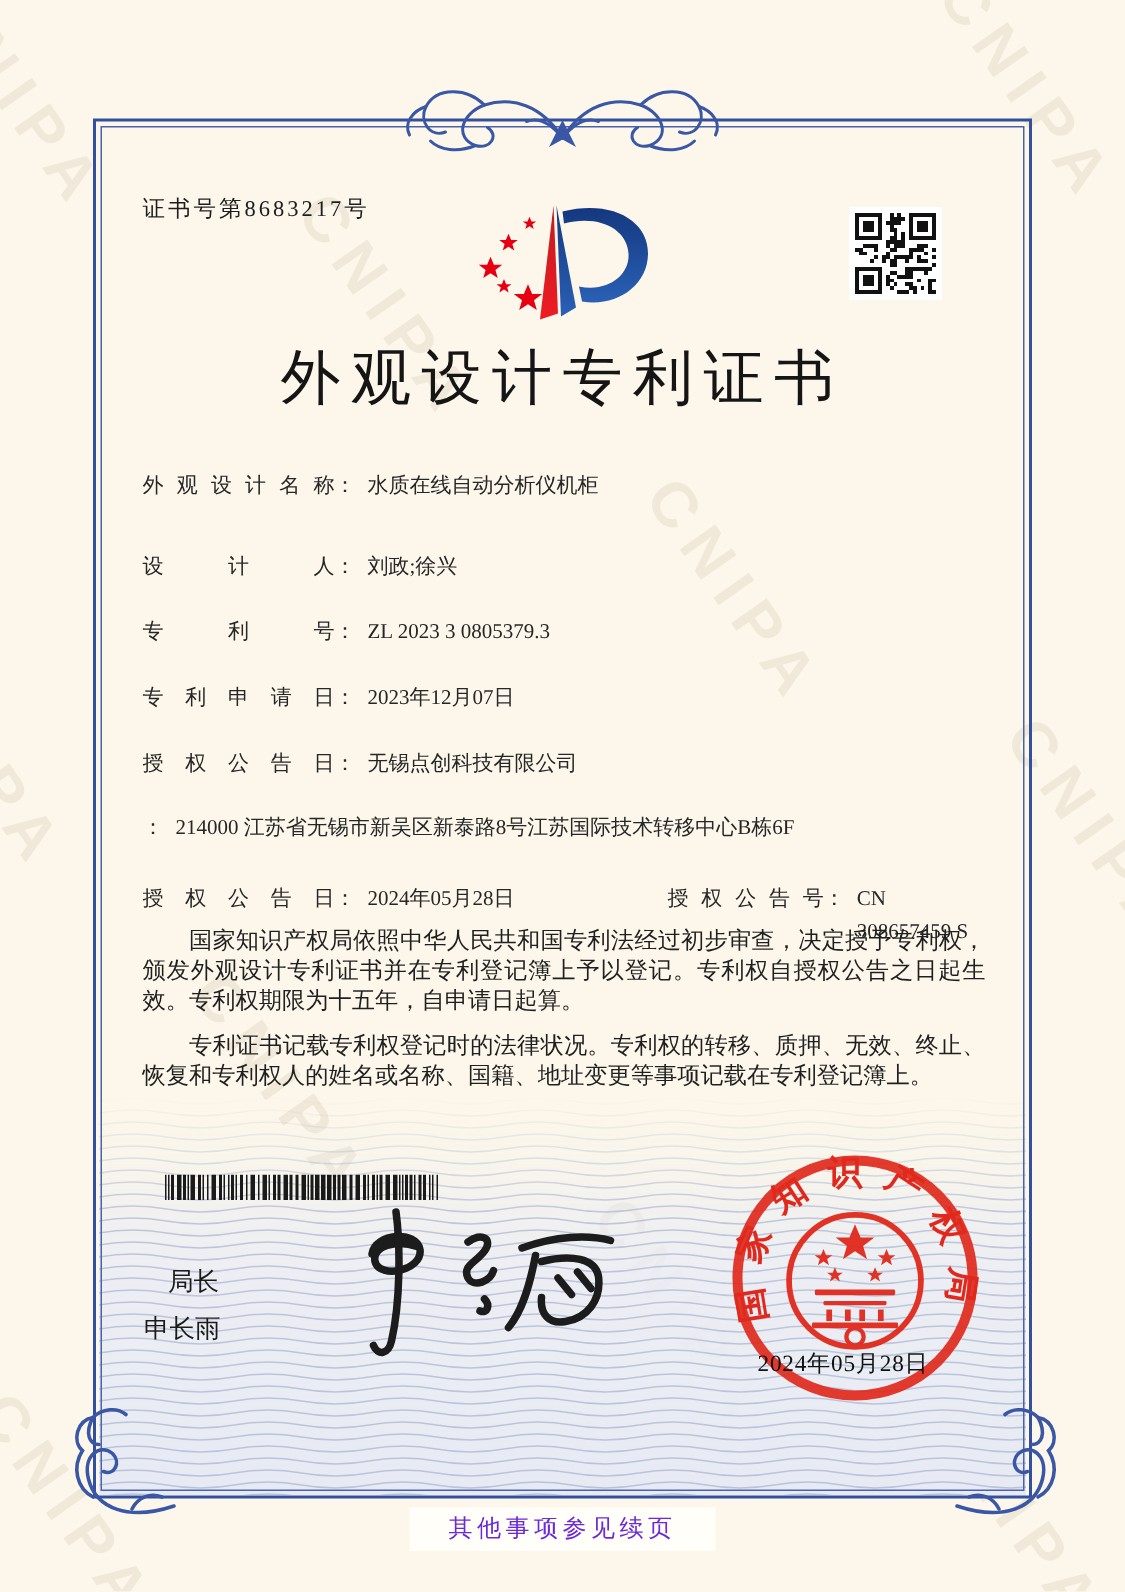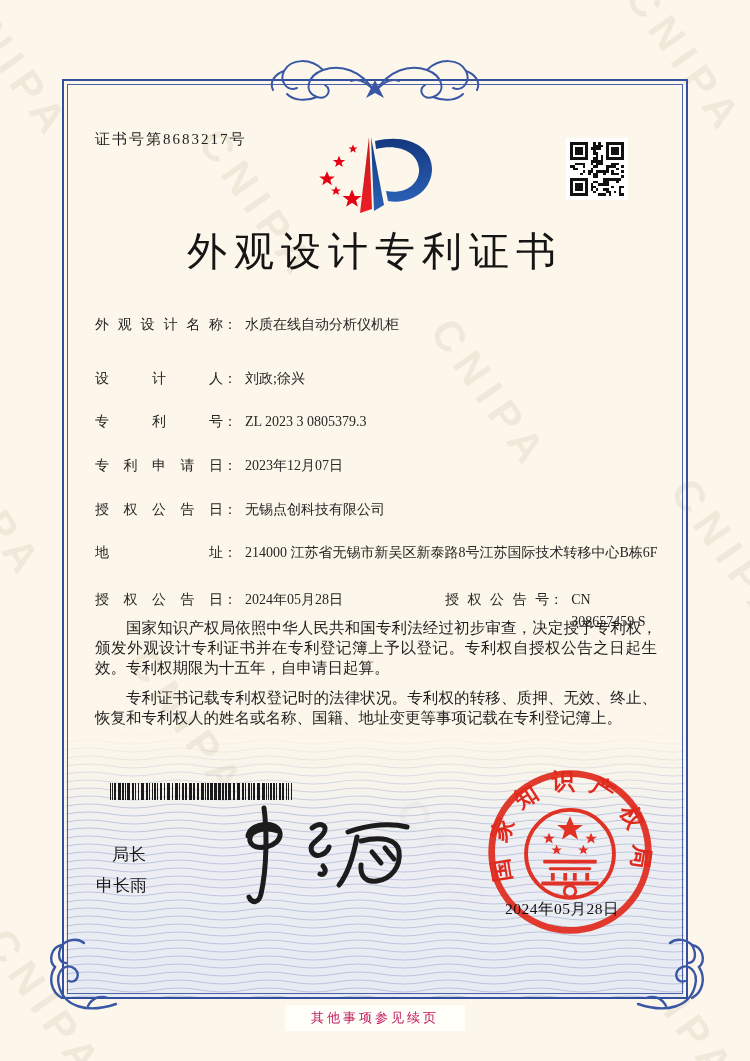--- a/index.html
+++ b/index.html
@@ -74,21 +74,21 @@
     position:absolute;left:505px;top:899px;width:140px;
     font-size:15.5px;color:#111;letter-spacing:.5px;z-index:5;
   }
   
   #page-num{position:absolute;left:62px;top:967px;width:626px;text-align:center;font-size:13px;color:#2c2c2c;z-index:3;}
   #note{
     position:absolute;left:0;top:1005px;width:750px;text-align:center;z-index:3;
   }
   #note span{
     display:inline-block;background:#fffef8;padding:4px 26px;
-    font-size:13px;letter-spacing:3px;color:#be185d;
+    font-size:16px;letter-spacing:3px;color:#6d28d9;
   }
 </style>
 </head>
 <body>
 
 <div id="page">
 
   <div class="wm" style="left:-18px;top:-20px">CNIPA</div>
   <div class="wm" style="left:228px;top:120px">CNIPA</div>
   <div class="wm" style="left:655px;top:-25px">CNIPA</div>
@@ -422,21 +422,20 @@
     <span class="flabel">专利申请日</span>
       <span class="fcolon">：</span>
       <span class="fvalue">2023年12月07日</span>
   </div>
   <div class="frow" style="top:499px">
     <span class="flabel">授权公告日</span>
       <span class="fcolon">：</span>
       <span class="fvalue">无锡点创科技有限公司</span>
   </div>
   <div class="frow" style="top:542px">
-    <span class="flabel">地址</span>
       <span class="fcolon">：</span>
       <span class="fvalue fvalue-wide">214000 江苏省无锡市新吴区新泰路8号江苏国际技术转移中心B栋6F</span>
   </div>
   <div class="frow" style="top:589px;width:562px">
     <span class="flabel">授权公告日</span>
       <span class="fcolon">：</span>
       <span class="fvalue">2024年05月28日</span>
     <span class="fgroup2">
       <span class="flabel-sm">授权公告号</span>
         <span class="fcolon">：</span>

